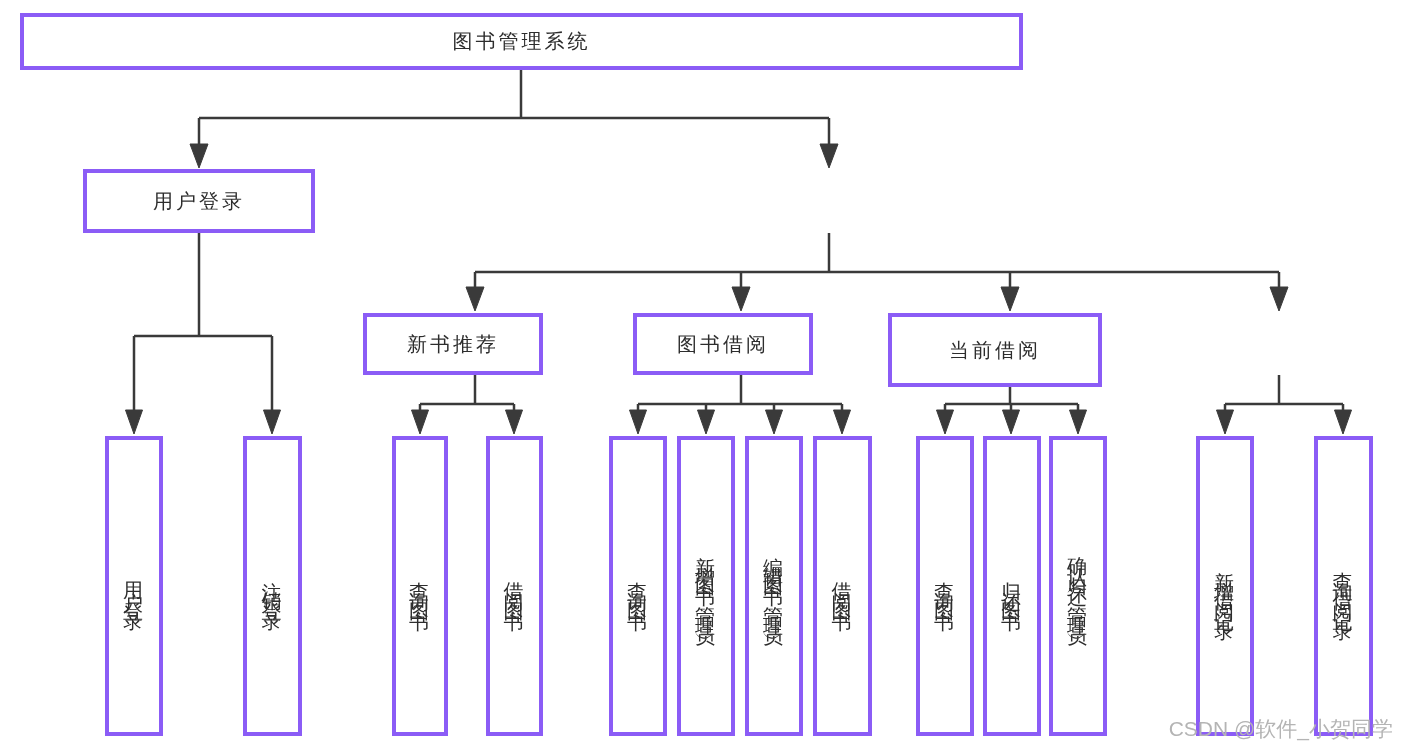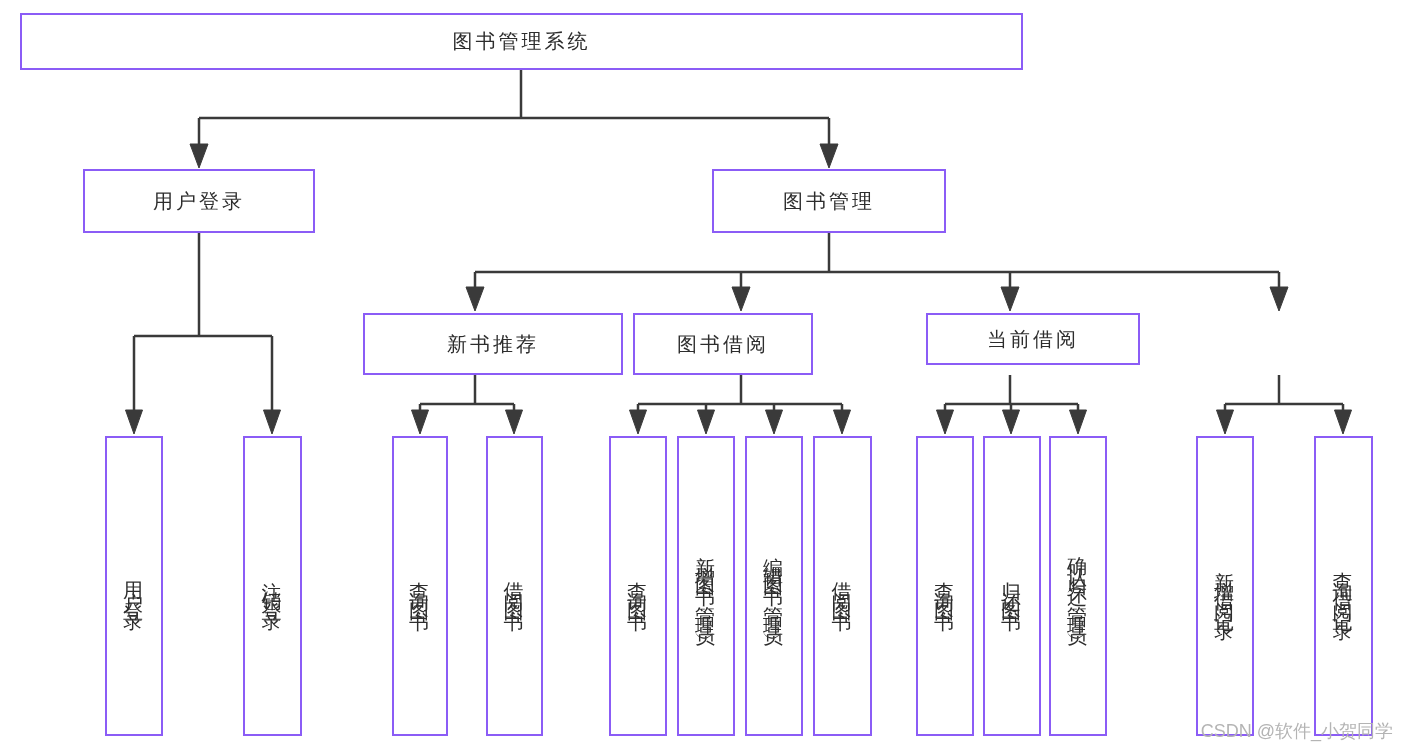--- a/index.html
+++ b/index.html
@@ -12,21 +12,21 @@
     overflow: hidden;
   }
   .connectors {
     position: absolute;
     left: 0; top: 0;
     width: 1405px; height: 747px;
   }
   .box {
     position: absolute;
     box-sizing: border-box;
-    border: 2px solid #8b5cf6;
+    border: 4px solid #8b5cf6;
     background: #ffffff;
     display: flex;
     align-items: center;
     justify-content: center;
   }
   .hlabel {
     font-size: 20px;
     letter-spacing: 3px;
     color: #2d2d2d;
     white-space: nowrap;
@@ -36,21 +36,21 @@
     text-orientation: mixed;
     font-size: 20px;
     letter-spacing: 10px;
     color: #2d2d2d;
     white-space: nowrap;
   }
   .watermark {
     position: absolute;
     right: 12px;
     bottom: 4px;
-    font-size: 18px;
+    font-size: 21px;
     color: #b4b4b4;
     white-space: nowrap;
     z-index: 5;
   }
   svg line { stroke: #3a3a3a; stroke-width: 2.5; }
   svg polygon { fill: #3a3a3a; stroke: #3a3a3a; stroke-width: 1; }
 </style>
 </head>
 <body>
 
@@ -125,31 +125,28 @@
     </g>
   </svg>
 
   <div class="box" style="left:20px;top:13px;width:1003px;height:57px">
     <span class="hlabel">图书管理系统</span>
   </div>
 
   <div class="box" style="left:83px;top:169px;width:232px;height:64px">
     <span class="hlabel">用户登录</span>
   </div>
-  <div class="box" style="left:712px;top:169px;width:234px;height:64px">
-    <span class="hlabel">图书管理</span>
-  </div>
 
-  <div class="box" style="left:363px;top:313px;width:260px;height:62px">
+  <div class="box" style="left:363px;top:313px;width:180px;height:62px">
     <span class="hlabel">新书推荐</span>
   </div>
   <div class="box" style="left:633px;top:313px;width:180px;height:62px">
     <span class="hlabel">图书借阅</span>
   </div>
-  <div class="box" style="left:926px;top:313px;width:214px;height:52px">
+  <div class="box" style="left:888px;top:313px;width:214px;height:74px">
     <span class="hlabel">当前借阅</span>
   </div>
 
   <div class="box" style="left:105px;top:436px;width:58px;height:300px">
     <span class="vlabel">用户登录</span>
   </div>
   <div class="box" style="left:243px;top:436px;width:59px;height:300px">
     <span class="vlabel">注销登录</span>
   </div>
 

